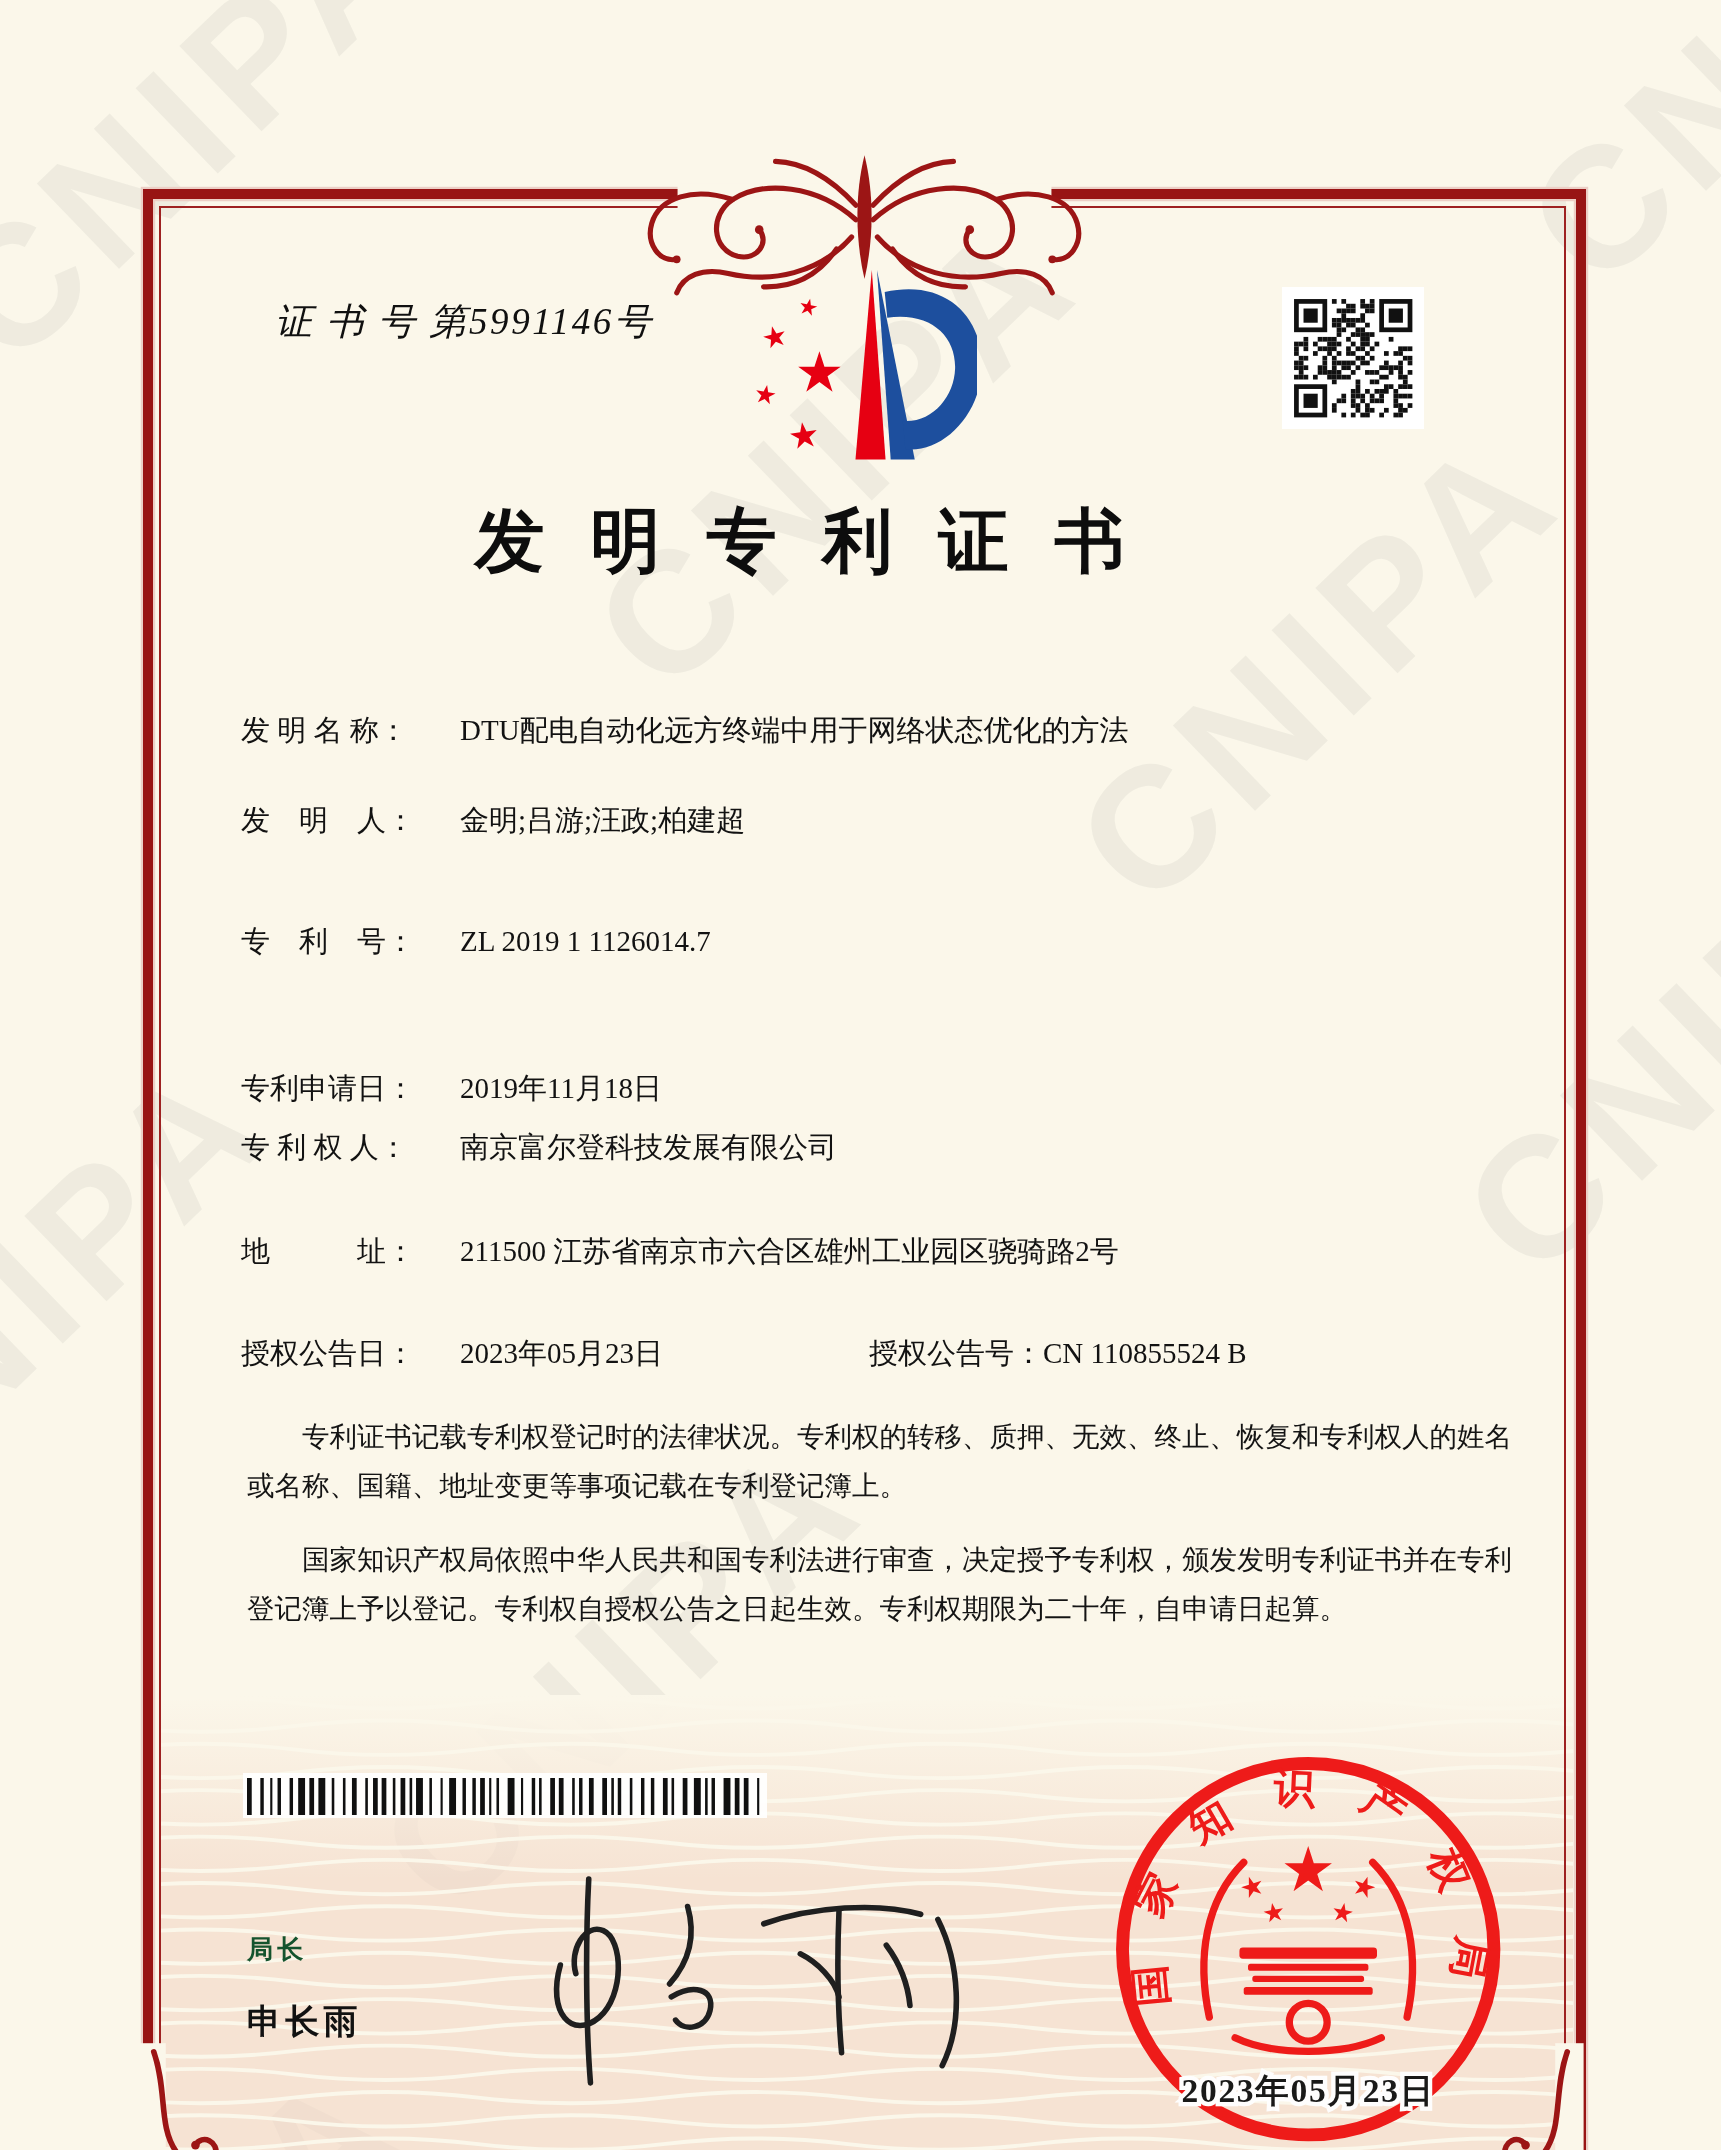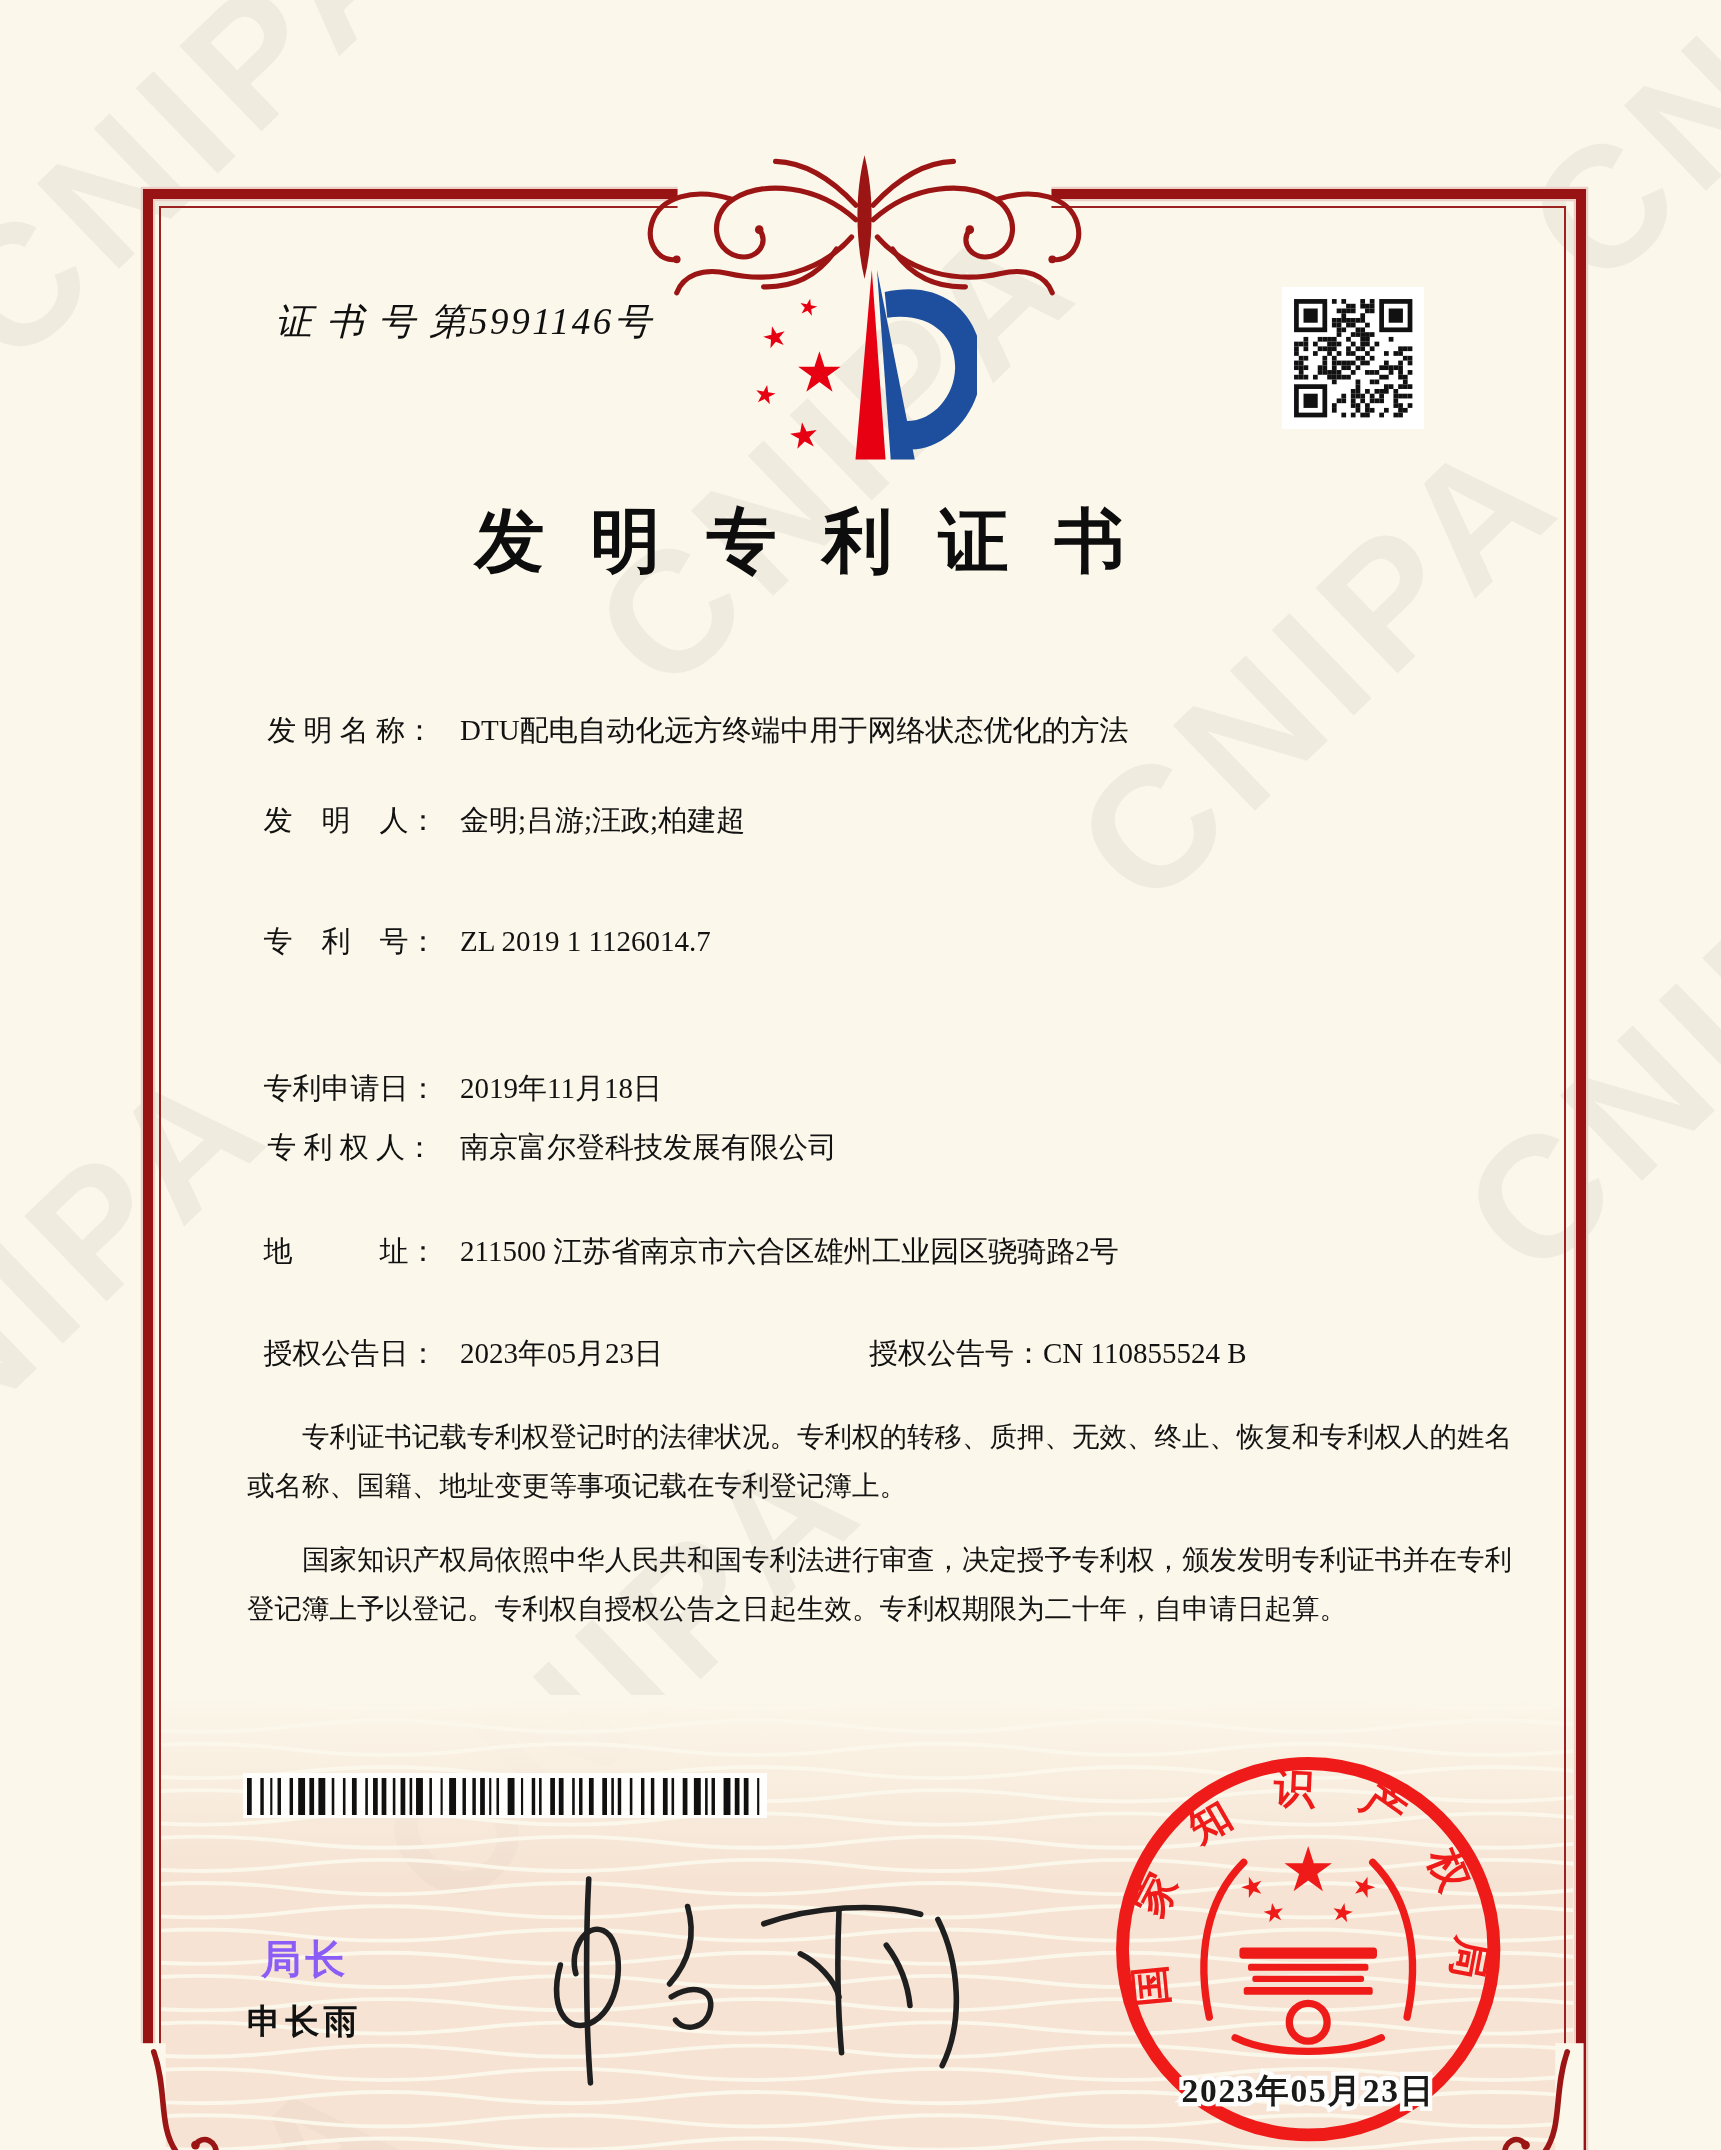--- a/index.html
+++ b/index.html
@@ -14,31 +14,31 @@
   .frame-outer{position:absolute;left:143px;top:189px;width:1423px;height:2090px;
       border:10.3px solid #981414;box-shadow:0 0 0 2.2px #eccfc6, inset 0 0 0 2.2px #eccfc6;}
   .frame-inner{position:absolute;left:159px;top:206px;width:1403px;height:2058px;
       border:2.6px solid #9e2121;}
   
   .cert-no{position:absolute;left:275px;top:297px;font-size:37px;color:#101010;letter-spacing:2.6px;font-style:italic;}
   .title{position:absolute;left:142px;top:495px;width:1361px;text-align:center;
       font-size:70px;font-weight:bold;color:#0d0d0d;letter-spacing:46px;}
   
   .frow{position:absolute;left:241px;width:1333px;font-size:29px;color:#121212;white-space:nowrap;}
-  .frow .lab{display:inline-block;min-width:219px;text-align:center;}
+  .frow .lab{display:inline-block;min-width:219px;}
   .grant-no{position:absolute;left:628px;top:0;}
   
   .paras{position:absolute;left:247px;width:1265px;font-size:27.5px;line-height:1.78;
       color:#141414;text-align:justify;}
   .paras p{margin:0 0 25px 0;text-indent:2em;}
   
   .bc-strip{position:absolute;left:243px;top:1773px;width:524px;height:45px;background:rgba(255,255,255,.92);}
   
-  .director-label{position:absolute;left:261px;top:1932px;font-size:40px;font-weight:bold;
-      font-family:"Liberation Sans","DejaVu Sans",sans-serif;color:#8b5cf6;letter-spacing:4.3px;}
+  .director-label{position:absolute;left:247px;top:1932px;font-size:26px;font-weight:bold;
+      font-family:"Liberation Sans","DejaVu Sans",sans-serif;color:#14532d;letter-spacing:4.3px;}
   .director-name{position:absolute;left:247px;top:1999px;font-size:34px;font-weight:bold;
       font-family:Liberation Serif, serif;color:#111;letter-spacing:4.3px;}
   .fade{position:absolute;left:160px;top:1695px;width:1413px;height:185px;
       background:linear-gradient(#fbf7ea, rgba(251,247,234,0));}
   svg{display:block;}
 </style>
 </head>
 <body>
 
 <div class="page">

